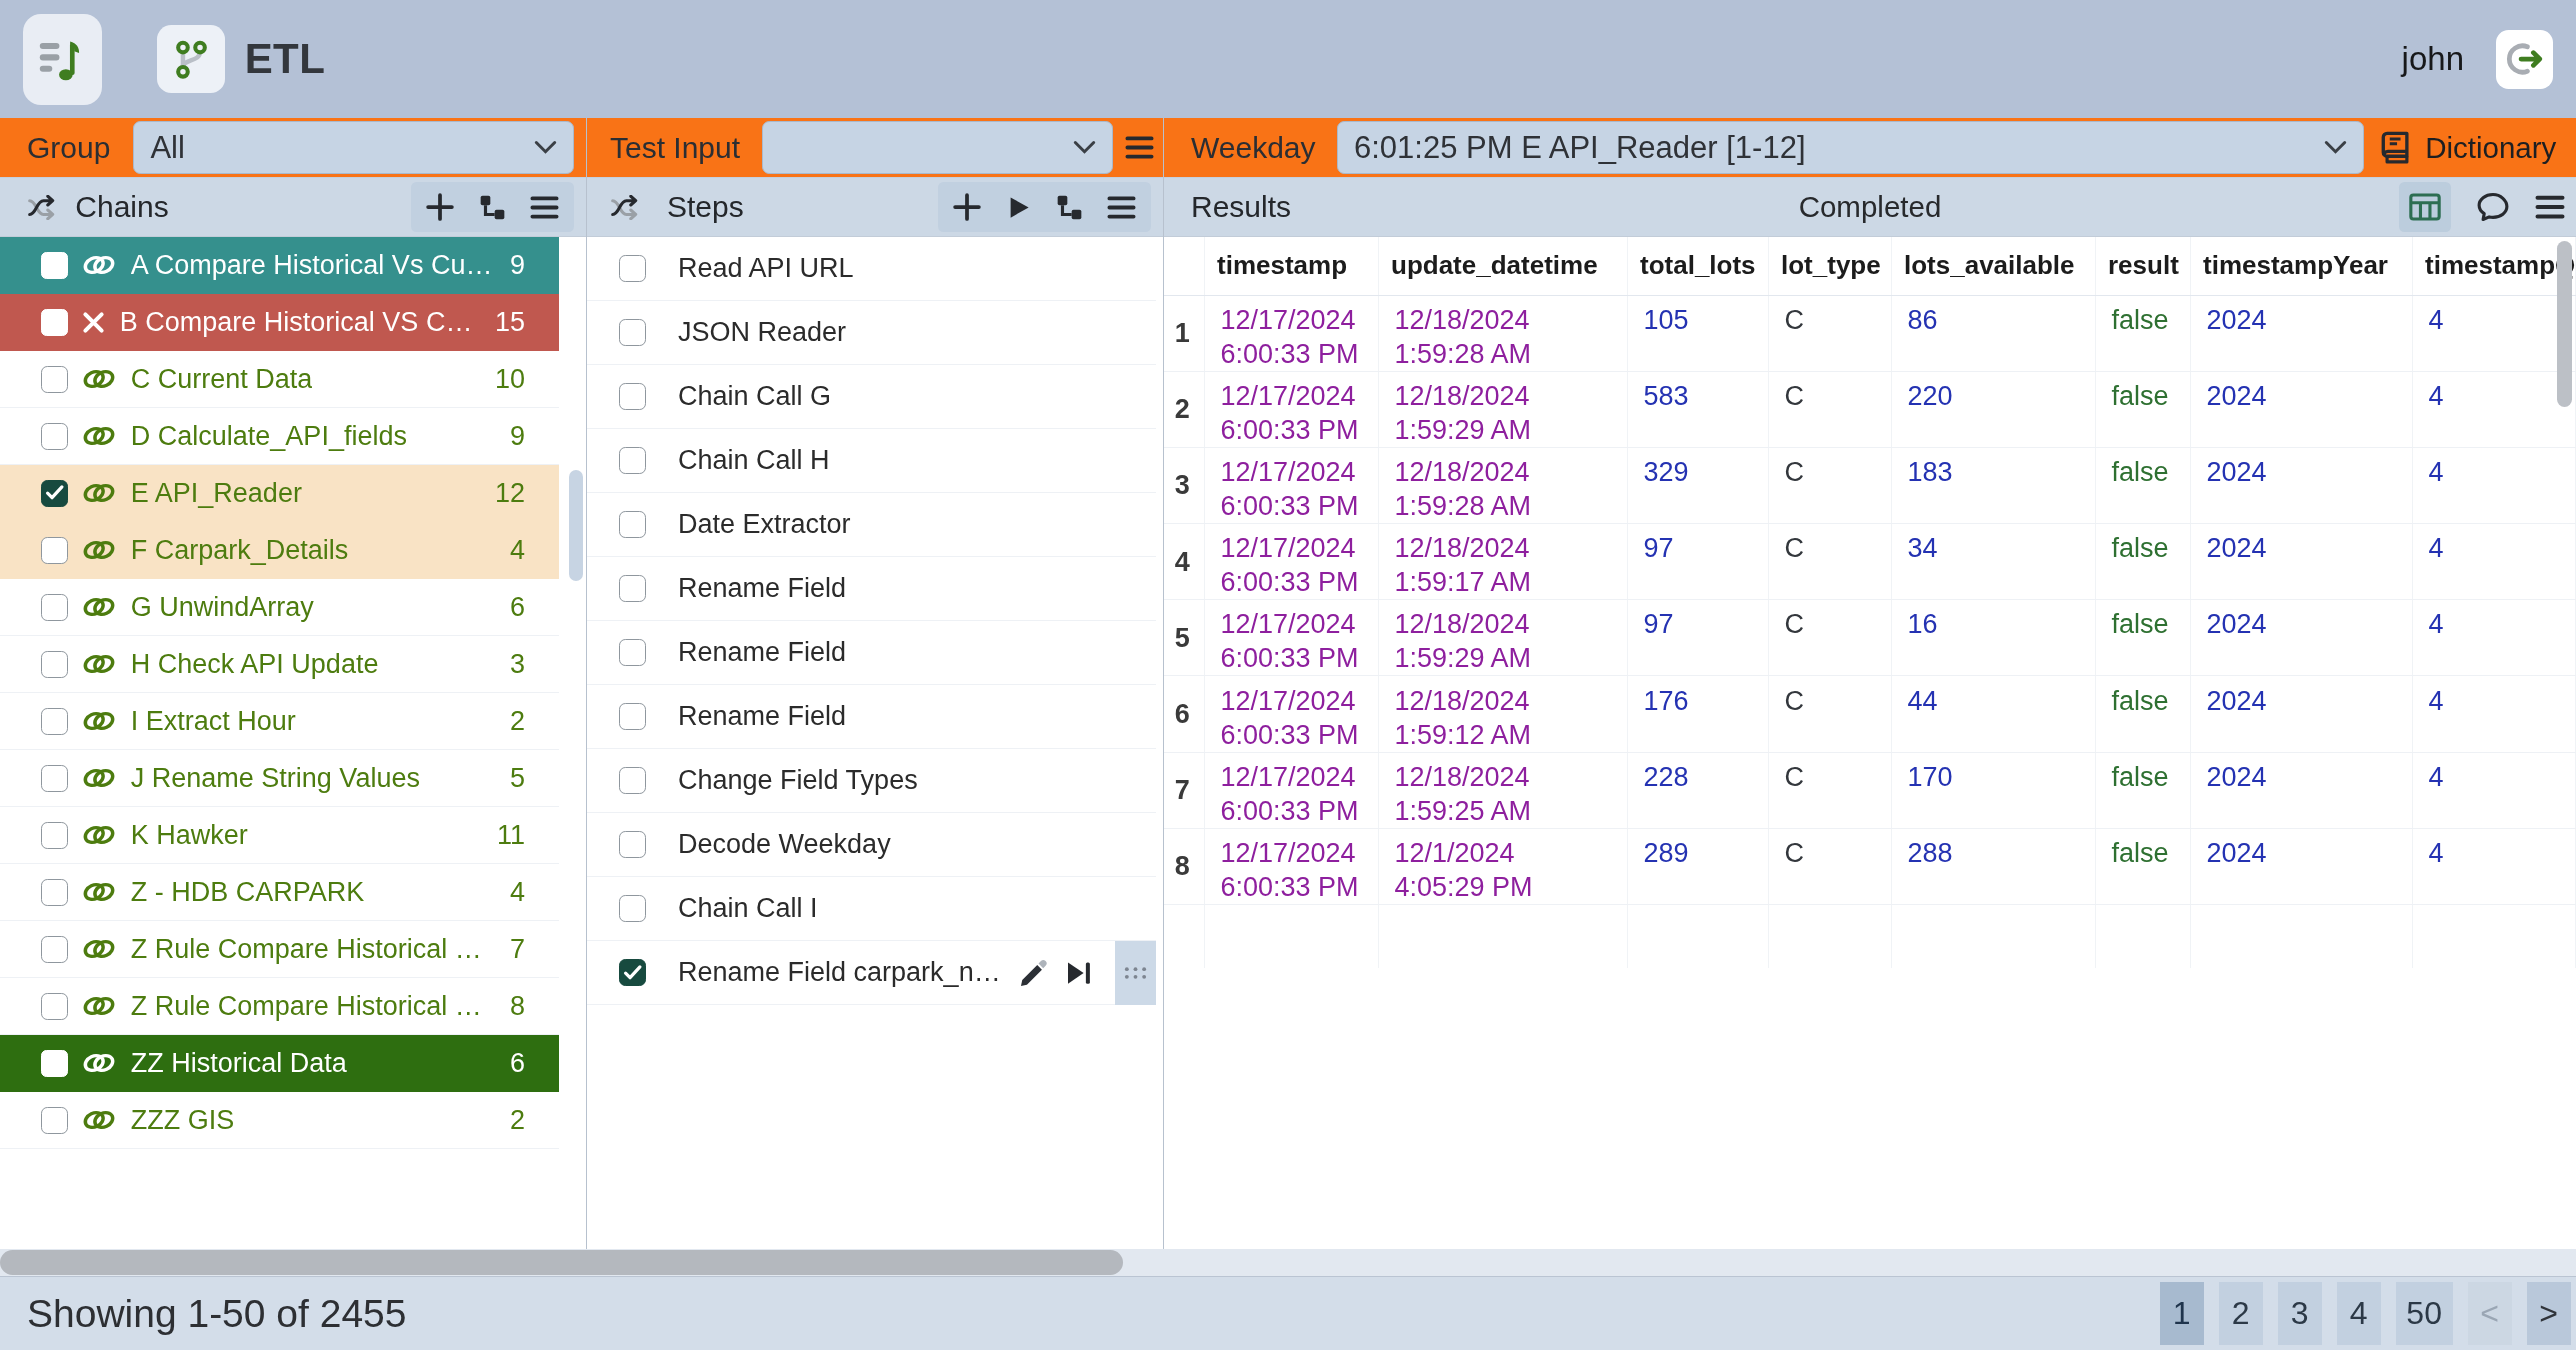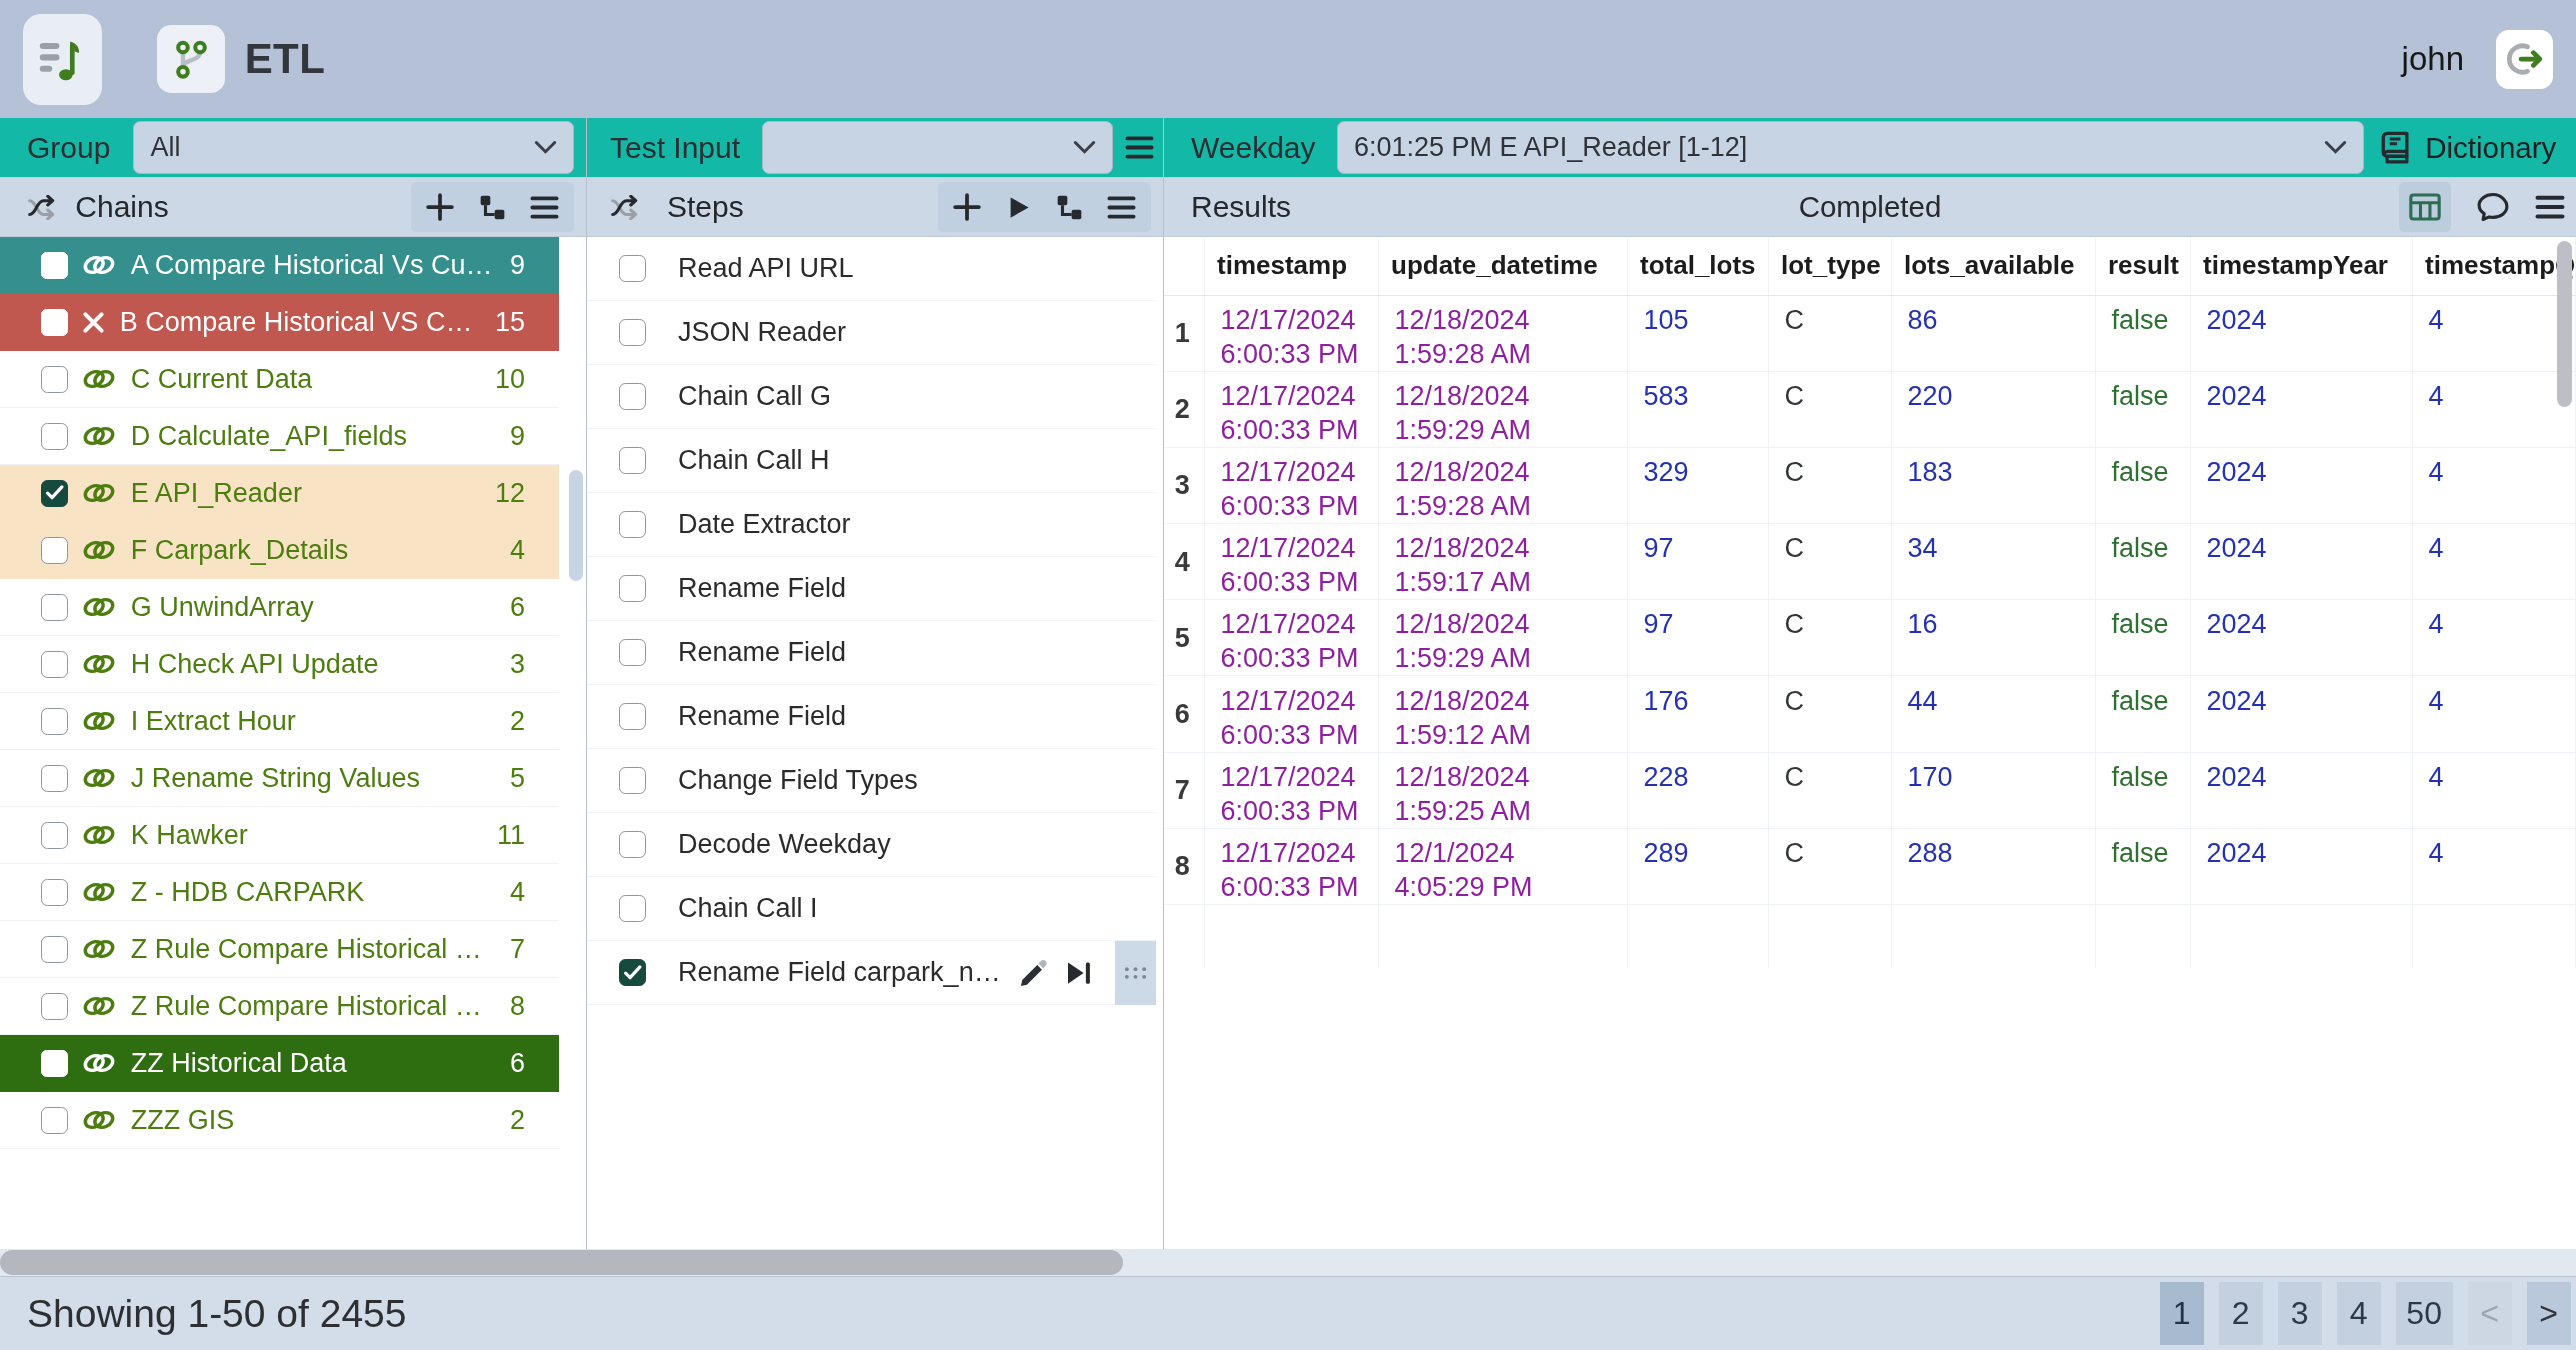--- a/index.html
+++ b/index.html
@@ -15,26 +15,26 @@
   .username { font-size:33px; color:#17181a; margin-right:32px; }
   .logout-btn { width:57px; height:59px; border-radius:12.5px; background:#ffffff; border:none; display:flex; align-items:center; justify-content:center; }
 
   
   .main { display:flex; height:1158px; position:relative; }
   .col { display:flex; flex-direction:column; }
   .col-chains { width:587px; border-right:1.8px solid #b7c1ce; }
   .col-steps  { width:577px; border-right:1.8px solid #b7c1ce; }
   .col-results{ flex:1; position:relative; }
 
-  .trow { height:60px; background:#14b8a6; display:flex; align-items:center; border-bottom:0.9px solid #c6d0dd; }
+  .trow { height:60px; background:#f97316; display:flex; align-items:center; border-bottom:0.9px solid #c6d0dd; }
   .phead { height:59px; background:#ccd8e5; display:flex; align-items:center; border-bottom:0.9px solid #c2ccd8; position:relative; }
   .list { flex:1; background:#fff; position:relative; overflow:hidden; }
 
   .tlabel { font-size:30px; color:#2b2e33; white-space:nowrap; }
-  .select { height:53px; background:#c6d4e4; border:0.9px solid #a9b9cc; border-radius:7.2px; display:flex; align-items:center; padding:0 16px; font-size:27px; color:#2f3237; }
+  .select { height:53px; background:#c6d4e4; border:0.9px solid #a9b9cc; border-radius:7.2px; display:flex; align-items:center; padding:0 16px; font-size:31px; color:#2f3237; }
   .select .val { flex:1; white-space:nowrap; overflow:hidden; }
   .ptitle { font-size:30px; color:#24272b; }
   .icon-group { margin-left:auto; background:#c1d0e0; border-radius:5.4px; height:50px; display:flex; align-items:center; padding:0 14.3px; gap:23px; }
   .icon-btn { background:none; border:none; display:flex; align-items:center; justify-content:center; padding:0; }
 
   
   .col-chains .trow { padding:0 12.5px 0 27px; }
   .col-chains .select { flex:1; margin-left:23px; }
   .col-chains .phead { padding:0 12.5px 0 27px; gap:14.3px; }
   .chains-list { padding-right:27px; }

